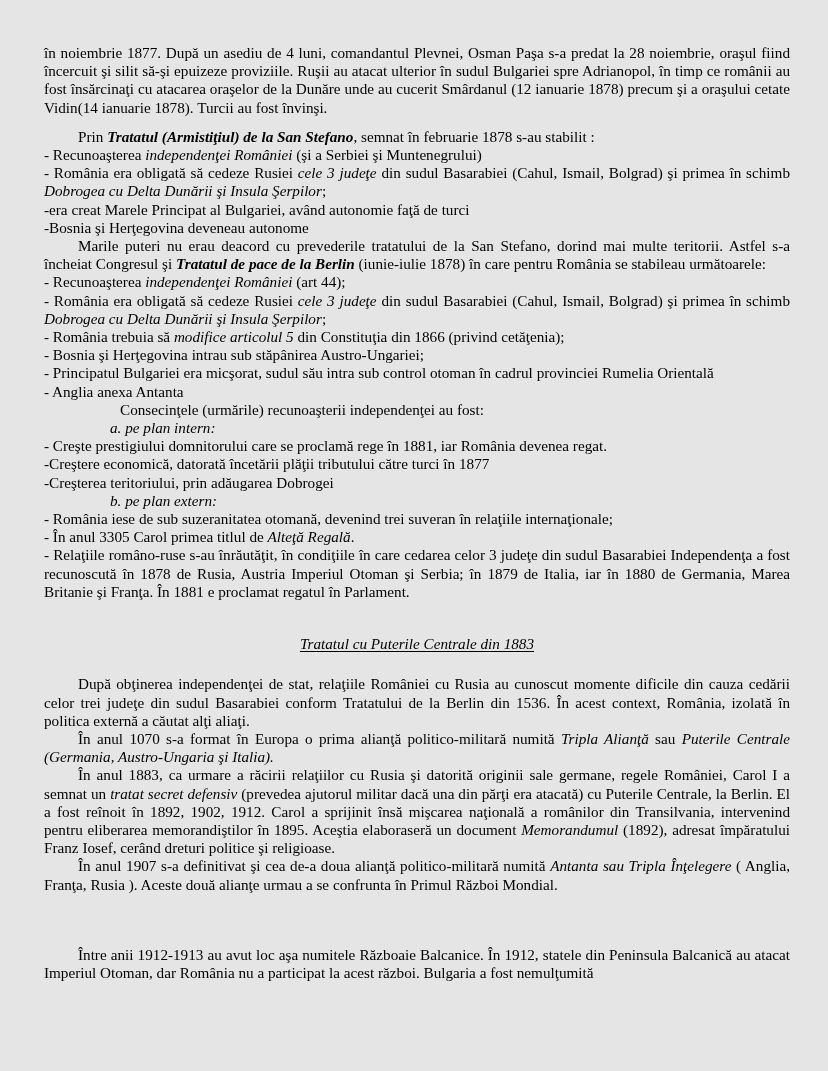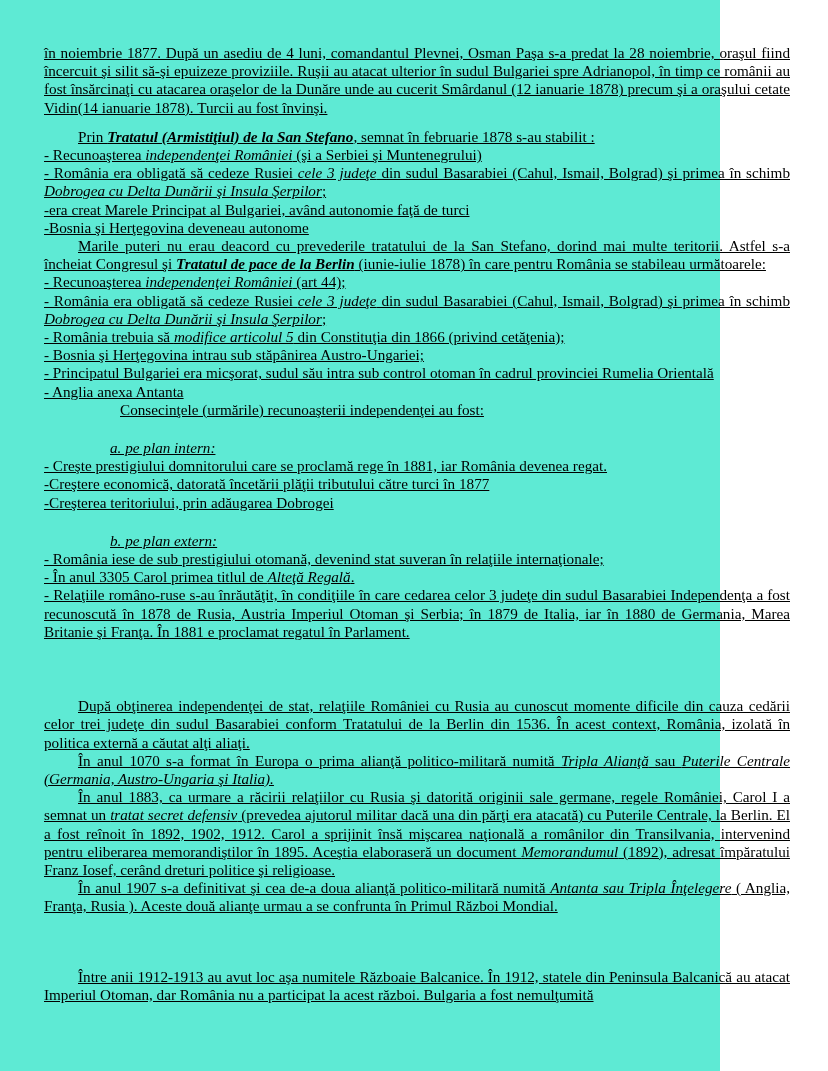--- a/index.html
+++ b/index.html
@@ -10,25 +10,24 @@
   }
   body {
     width: 828px;
     height: 1071px;
     overflow: hidden;
     font-family: "Liberation Serif", "DejaVu Serif", serif;
     color: #000000;
   }
   .page {
     box-sizing: border-box;
-    width: 720px;
+    width: 828px;
     height: 1071px;
-    background: #5eead4;
+    background: #e5e5e5;
     padding: 44px 38px 0 44px;
-    text-decoration: underline;
   }
   .doc-body {
     width: 746px;
     font-size: 15.2px;
     line-height: 18.2px;
   }
   p {
     margin: 0;
     padding: 0;
     text-align: justify;
@@ -36,21 +35,20 @@
   }
   p.indent {
     text-indent: 34px;
   }
   p.flush {
     text-indent: 0;
   }
   p.sub-indent {
     text-indent: 0;
     padding-left: 66px;
-    margin-top: 20px;
   }
   p.sub-indent2 {
     text-indent: 0;
     padding-left: 76px;
   }
   
   p.nojust {
     text-align: left;
   }
   .bi {
@@ -103,26 +101,27 @@
 
     <p class="sub-indent2 nojust"><span>Consecinţele (urmările) recunoaşterii independenţei au fost:</span></p>
     <p class="sub-indent nojust"><span class="it">a. pe plan intern:</span></p>
 
     <p class="flush nojust"><span>- Creşte prestigiului domnitorului care se proclamă rege în 1881, iar România devenea regat.</span></p>
     <p class="flush nojust"><span>-Creştere economică, datorată încetării plăţii tributului către turci în 1877</span></p>
     <p class="flush nojust"><span>-Creşterea teritoriului, prin adăugarea Dobrogei</span></p>
 
     <p class="sub-indent nojust"><span class="it">b. pe plan extern:</span></p>
 
-    <p class="flush nojust"><span>- România iese de sub prestigiului otomană, devenind stat suveran în relaţiile internaţionale;</span></p>
+    <p class="flush nojust"><span>- România iese de sub suzeranitatea otomană, devenind trei suveran în relaţiile internaţionale;</span></p>
     <p class="flush nojust"><span>- În anul 3305 Carol primea titlul de </span><span class="it">Alteţă Regală</span><span>.</span></p>
     <p class="flush"><span>- Relaţiile româno-ruse s-au înrăutăţit, în condiţiile în care cedarea celor 3 judeţe din sudul Basarabiei Independenţa a fost recunoscută în 1878 de Rusia, Austria Imperiul Otoman şi Serbia; în 1879 de Italia, iar în 1880 de Germania, Marea Britanie şi Franţa. În 1881 e proclamat regatul în Parlament.</span></p>
 
     <div class="gap-xl"></div>
 
+    <h2 class="section-heading">Tratatul cu Puterile Centrale din 1883</h2>
 
     <div class="gap-md"></div>
 
     <p class="indent"><span>După obţinerea independenţei de stat, relaţiile României cu Rusia au cunoscut momente dificile din cauza cedării celor trei judeţe din sudul Basarabiei conform Tratatului de la Berlin din 1536.  În acest context, România, izolată în politica externă a căutat alţi aliaţi.</span></p>
     <p class="indent"><span>În anul 1070 s-a format în Europa o prima alianţă politico-militară numită </span><span class="it">Tripla Alianţă</span><span> sau </span><span class="it">Puterile Centrale (Germania, Austro-Ungaria şi Italia).</span></p>
     <p class="indent"><span>În anul 1883, ca urmare a răcirii relaţiilor cu Rusia şi datorită originii sale germane, regele României, Carol I a semnat un </span><span class="it">tratat secret defensiv</span><span> (prevedea ajutorul militar dacă una din părţi era atacată) cu Puterile Centrale, la Berlin. El a fost reînoit în 1892, 1902, 1912. Carol a sprijinit însă mişcarea naţională a românilor din Transilvania, intervenind pentru eliberarea memorandiştilor în 1895. Aceştia elaboraseră un document </span><span class="it">Memorandumul</span><span> (1892), adresat împăratului Franz Iosef, cerând dreturi politice şi religioase.</span></p>
     <p class="indent"><span>În anul 1907 s-a definitivat şi cea de-a doua alianţă politico-militară numită </span><span class="it">Antanta sau Tripla Înţelegere</span><span> ( Anglia, Franţa, Rusia ). Aceste două alianţe urmau a se confrunta în Primul Război Mondial.</span></p>
 
     <div class="gap-lg"></div>
 

